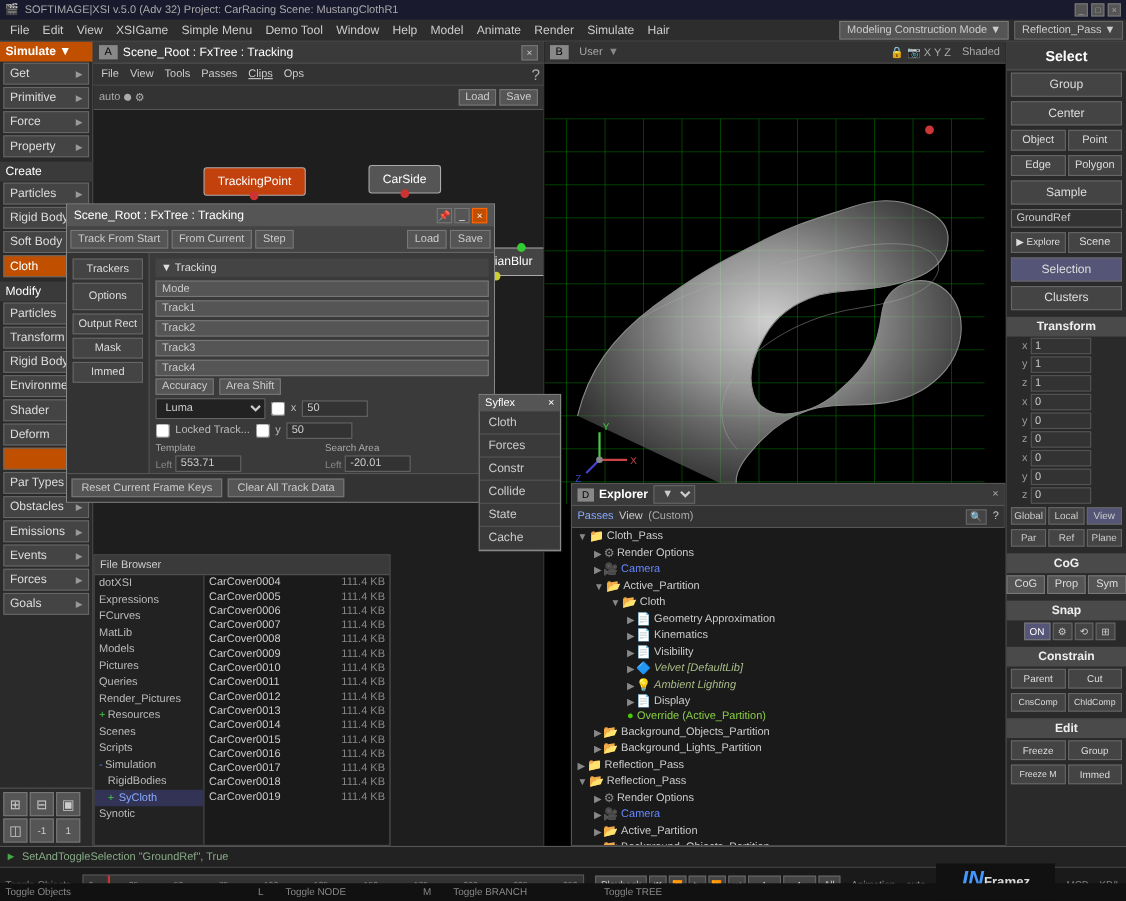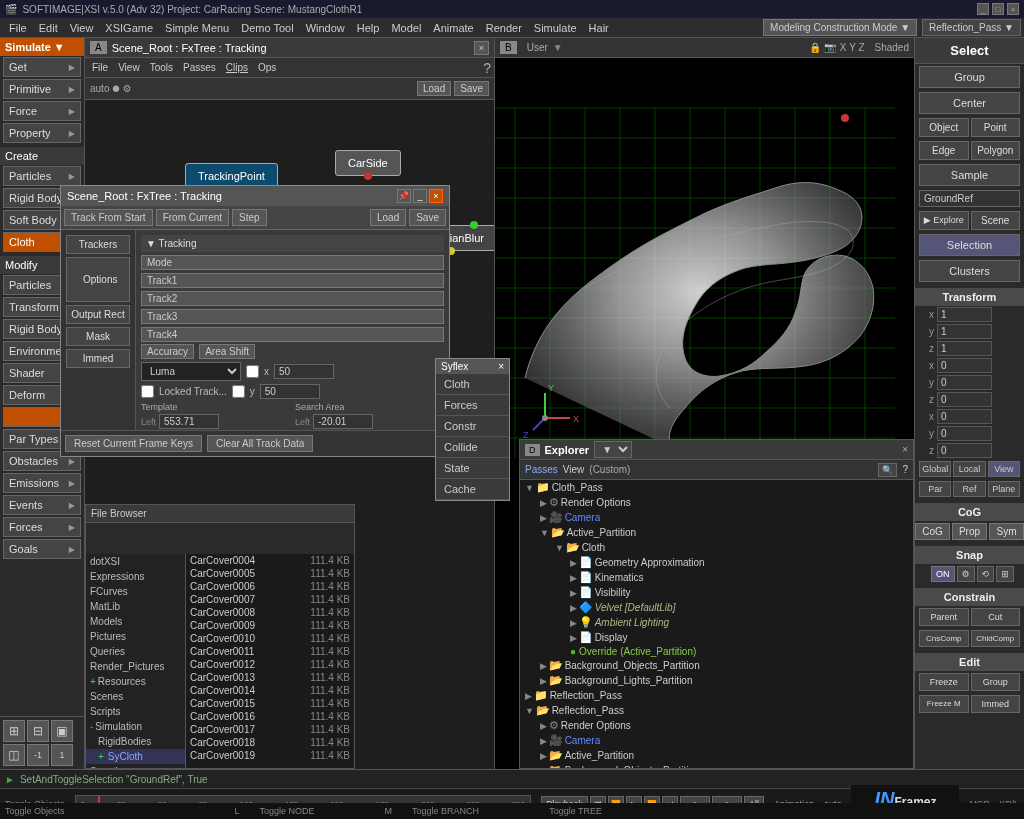--- a/index.html
+++ b/index.html
@@ -290,21 +290,21 @@
         <span style="color:#aaa;font-size:10px;">auto</span>
         <span style="font-size:14px;cursor:pointer;color:#aaa;">⏺</span>
         <span style="font-size:10px;cursor:pointer;color:#aaa;">⚙</span>
         <span style="flex:1"></span>
         <span style="background:#555;border:1px solid #777;padding:1px 5px;font-size:10px;cursor:pointer;">Load</span>
         <span style="background:#555;border:1px solid #777;padding:1px 5px;font-size:10px;cursor:pointer;">Save</span>
       </div>
 
       <div style="position:relative;flex:1;height:calc(100% - 22px);background:#1e1e1e;">
 
-        <div style="position:absolute;left:100px;top:63px;background:#0c4a6e;border:1px solid #aaa;border-radius:3px;padding:6px 12px;color:#fff;font-size:11px;cursor:pointer;">
+        <div style="position:absolute;left:100px;top:52px;background:#c2410c;border:1px solid #aaa;border-radius:3px;padding:6px 12px;color:#fff;font-size:11px;cursor:pointer;">
           <div>TrackingPoint</div>
           <div style="position:absolute;bottom:-5px;left:50%;transform:translateX(-50%);width:8px;height:8px;border-radius:50%;background:#cc3333;"></div>
         </div>
 
         <div style="position:absolute;left:250px;top:50px;background:#555;border:1px solid #aaa;border-radius:3px;padding:6px 12px;color:#fff;font-size:11px;cursor:pointer;">
           <div>CarSide</div>
           <div style="position:absolute;bottom:-5px;left:50%;transform:translateX(-50%);width:8px;height:8px;border-radius:50%;background:#cc3333;"></div>
         </div>
 
         <div style="position:absolute;left:320px;top:125px;background:#444;border:1px solid #aaa;border-radius:3px;padding:6px 12px;color:#fff;font-size:11px;cursor:pointer;">
@@ -524,21 +524,21 @@
     <div class="dialog-btn">From Current</div>
     <div class="dialog-btn">Step</div>
     <span style="flex:1"></span>
     <div class="dialog-btn">Load</div>
     <div class="dialog-btn">Save</div>
   </div>
   <div style="display:flex;height:200px;">
 
     <div style="width:75px;background:#333;border-right:1px solid #555;padding:5px;display:flex;flex-direction:column;gap:3px;">
       <div style="background:#444;border:1px solid #666;padding:3px;font-size:10px;color:#ddd;cursor:pointer;text-align:center;">Trackers</div>
-      <div style="background:#444;border:1px solid #666;padding:16px;font-size:10px;color:#ddd;cursor:pointer;text-align:center;">Options</div>
+      <div style="background:#444;border:1px solid #666;padding:6px;font-size:10px;color:#ddd;cursor:pointer;text-align:center;">Options</div>
       <div style="background:#444;border:1px solid #666;padding:3px;font-size:10px;color:#ddd;cursor:pointer;text-align:center;">Output Rect</div>
       <div style="background:#444;border:1px solid #666;padding:3px;font-size:10px;color:#ddd;cursor:pointer;text-align:center;">Mask</div>
       <div style="background:#444;border:1px solid #666;padding:3px;font-size:10px;color:#ddd;cursor:pointer;text-align:center;">Immed</div>
     </div>
 
     <div style="flex:1;padding:5px;background:#3a3a3a;overflow-y:auto;">
 
       <div style="background:#444;padding:3px 5px;margin-bottom:3px;color:#ddd;font-size:10px;cursor:pointer;">
         <span>▼ Tracking</span>
       </div>
@@ -758,21 +758,21 @@
       <span class="tree-label">Background_Objects_Partition</span>
     </div>
 
   </div>
 </div>
 
 <div class="file-panel">
   <div class="file-header">
     <span style="color:#ccc;font-size:10px;">File Browser</span>
   </div>
-  <div style="display:flex;flex:1;overflow:hidden;margin-top:31px;">
+  <div style="display:flex;flex:1;overflow:hidden;">
     <div class="file-tree">
       <div class="file-tree-item">
           <span>dotXSI</span>
         </div>
       <div class="file-tree-item">
           <span>Expressions</span>
         </div>
       <div class="file-tree-item">
           <span>FCurves</span>
         </div>

